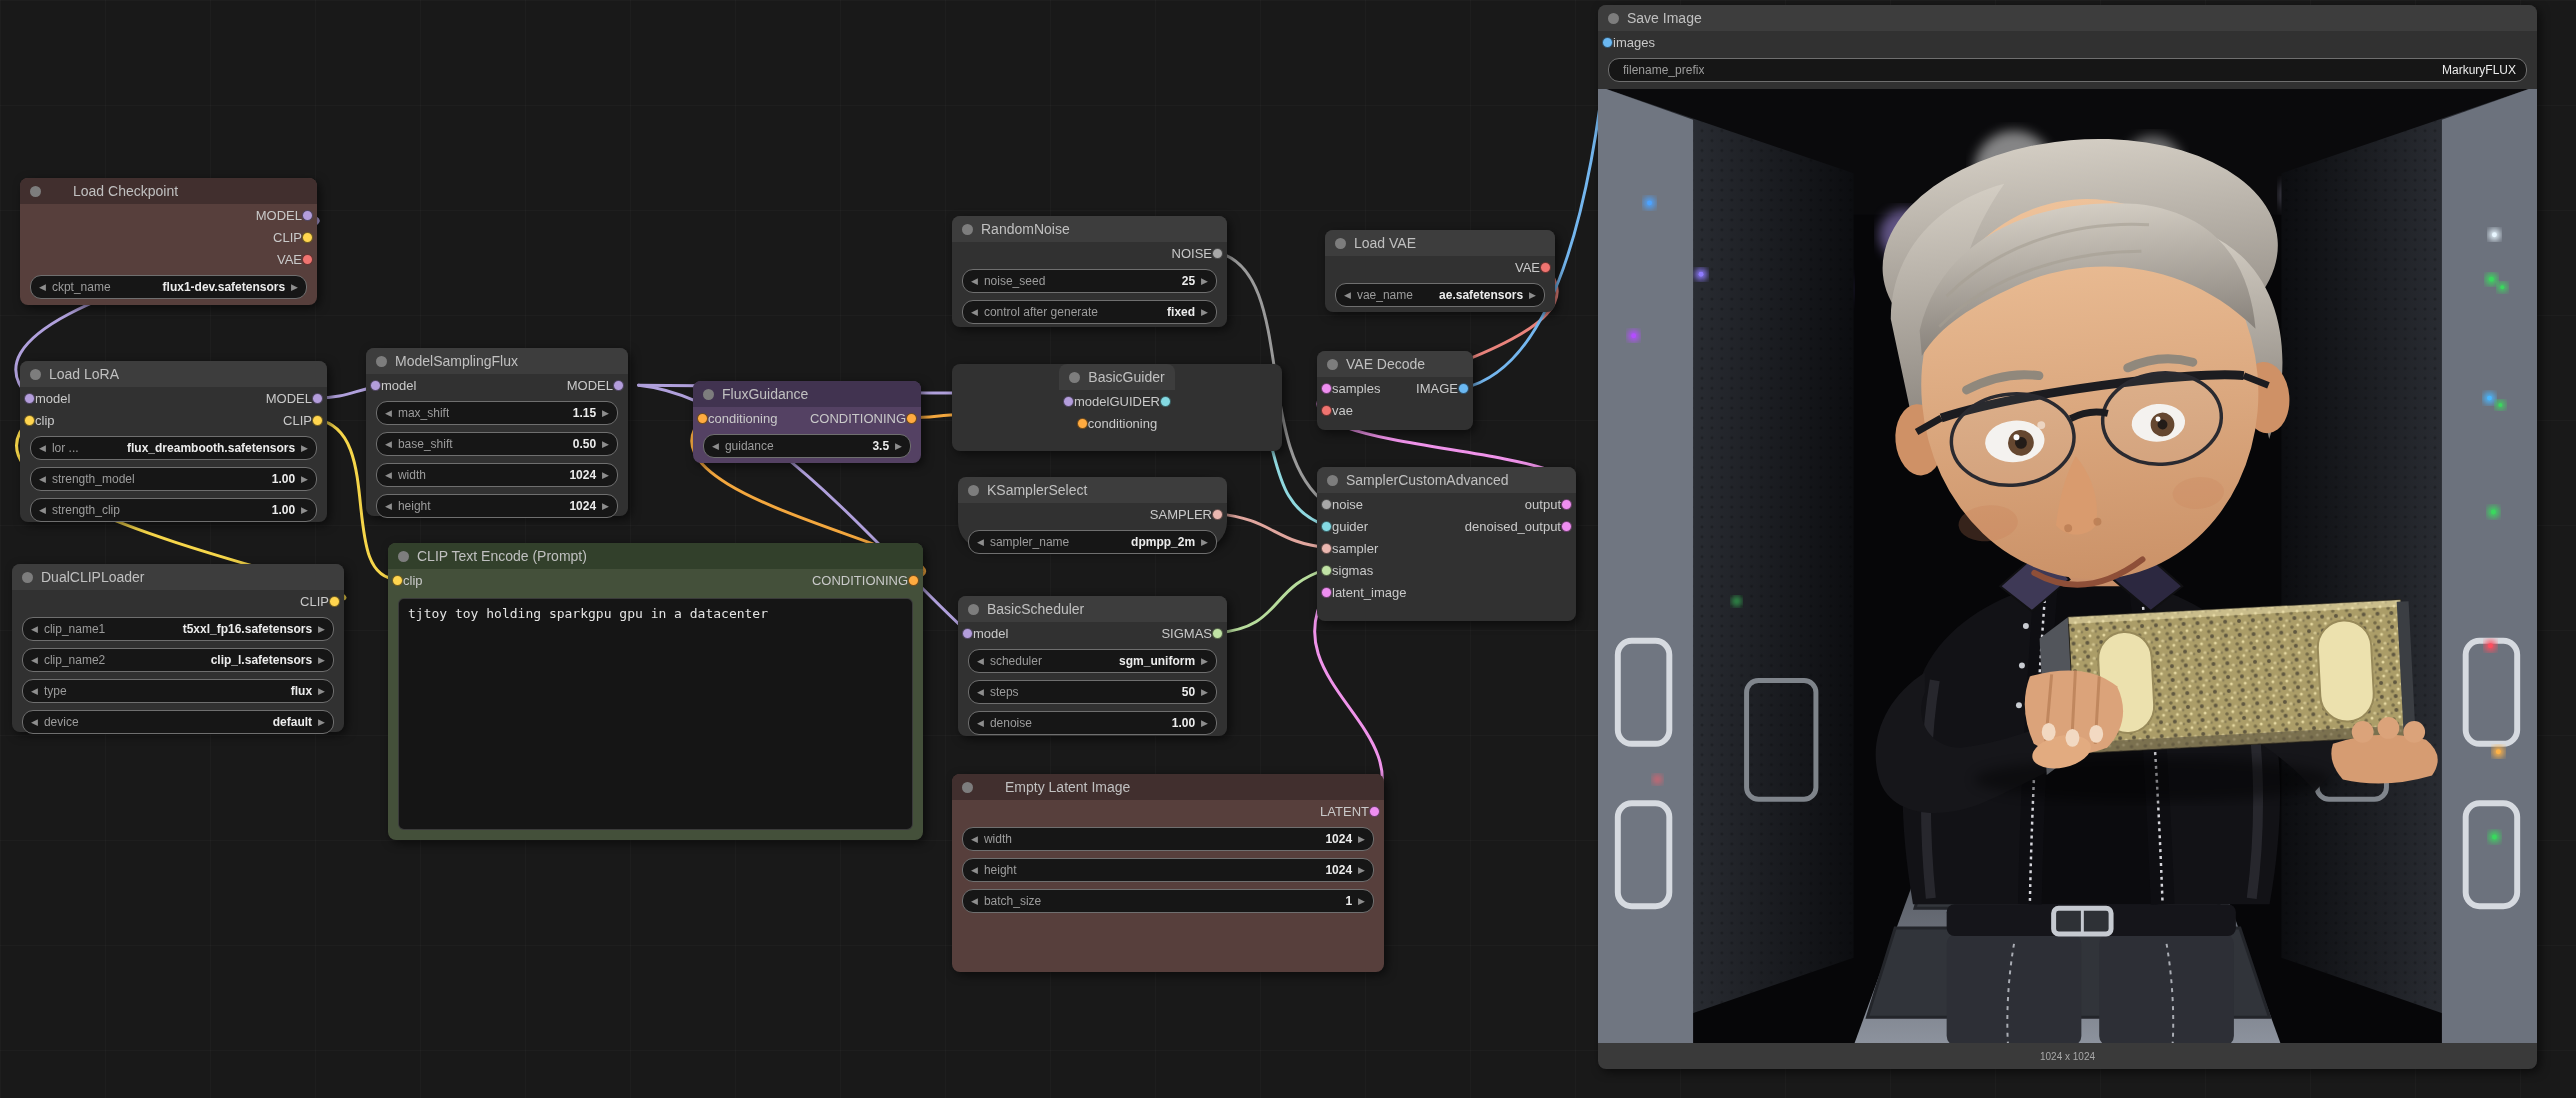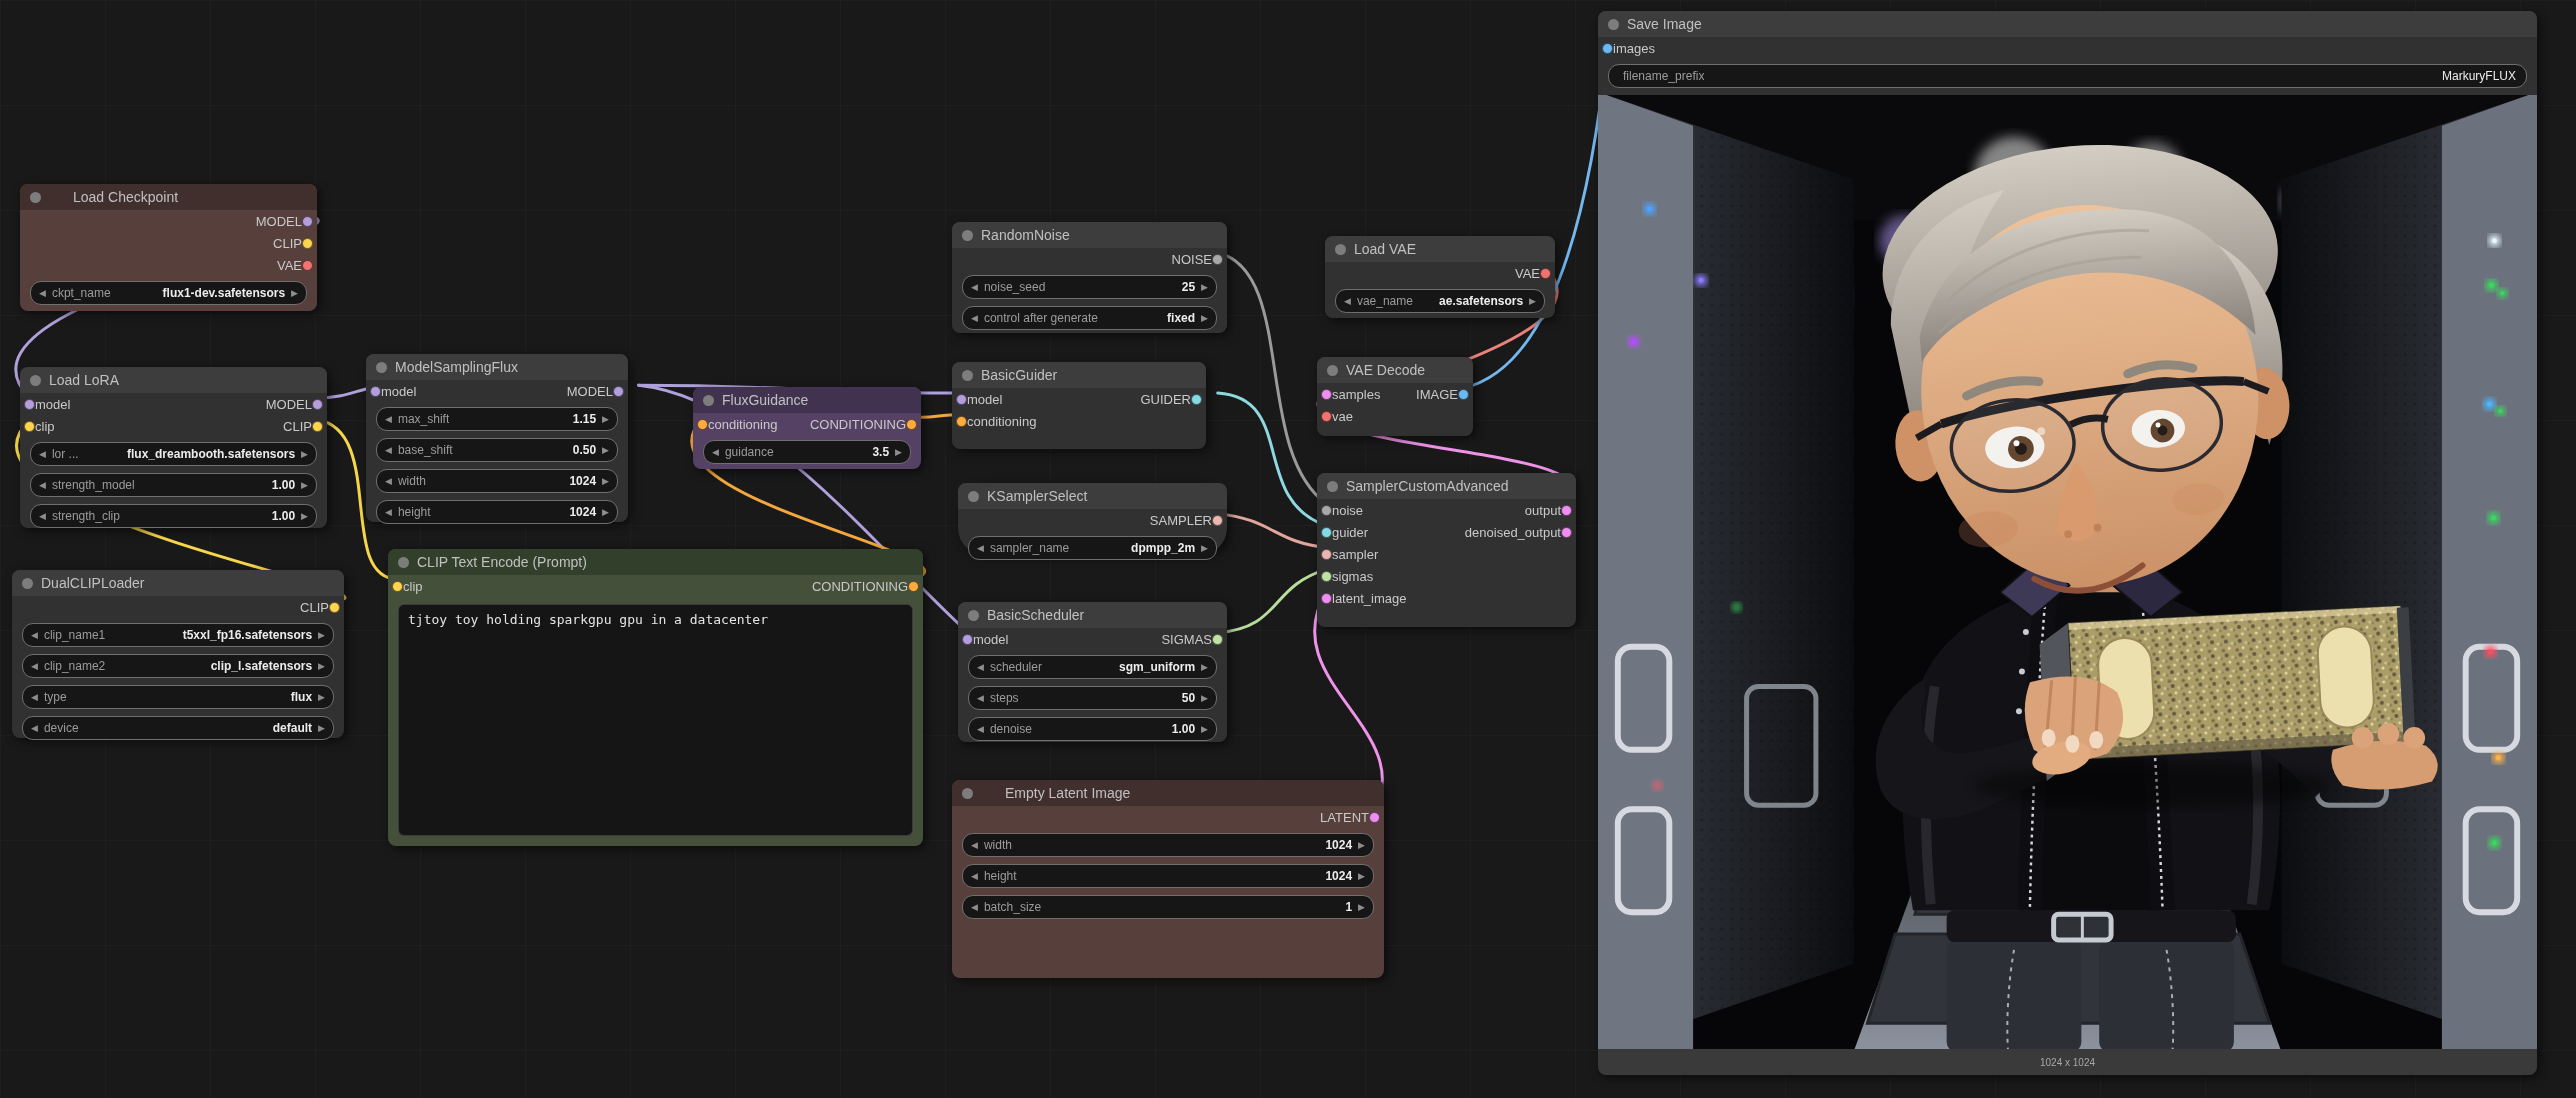--- a/index.html
+++ b/index.html
@@ -9,21 +9,20 @@
     background-image:
       repeating-linear-gradient(to right, rgba(255,255,255,.025) 0 1px, transparent 1px 105px),
       repeating-linear-gradient(to bottom, rgba(255,255,255,.025) 0 1px, transparent 1px 105px);
     font-family:"Liberation Sans", sans-serif;
   }
   #wires{position:absolute;left:0;top:0;z-index:1;}
   #nodes{position:absolute;left:0;top:0;z-index:2;width:100%;height:100%;}
   .node{
     position:absolute;border-radius:8px;display:flex;flex-direction:column;
     box-shadow:3px 3px 10px rgba(0,0,0,.55);
-    margin-top:6px;
   }
   .c-default{background:#313131;}
   .c-default .titlebar{background:#3d3d3d;}
   .c-maroon{background:#573f3c;}
   .c-maroon .titlebar{background:#412f2e;gap:32px;}
   .c-purple{background:#544163;}
   .c-purple .titlebar{background:#413350;}
   .c-green{background:#44503a;}
   .c-green .titlebar{background:#32402b;}
   .titlebar{
@@ -291,21 +290,21 @@
           <span class="wvalue">25</span>
           <span class="arrow">▶</span>
         </div>
         <div class="widget combo">
           <span class="arrow">◀</span>
           <span class="wlabel">control after generate</span>
           <span class="wvalue">fixed</span>
           <span class="arrow">▶</span>
         </div>
       </div>
-      <div class="node c-default" style="left: 952px; top: 356px; width: 254px; height: 87px;">
+      <div class="node c-default" style="left: 952px; top: 364px; width: 330px; height: 87px; align-items: center;">
         <div class="titlebar">
           <span class="tdot"></span>
           <span class="ntitle">BasicGuider</span>
         </div>
         <div class="srow">
           <div class="slot in">
             <span class="pin" style="background: rgb(179, 157, 219);"></span>
             <span class="slabel">model</span>
           </div>
           <div class="slot out">

